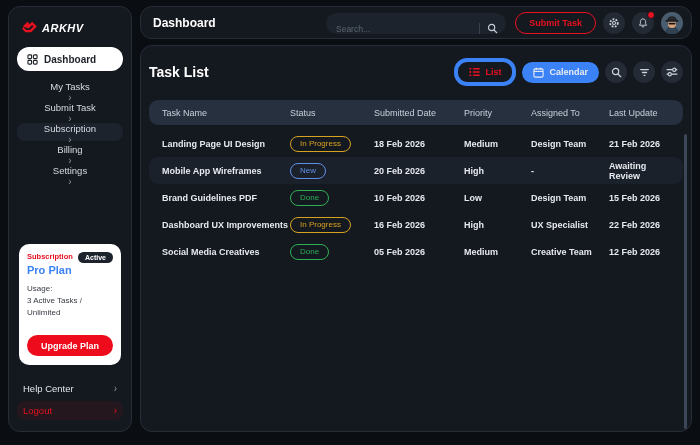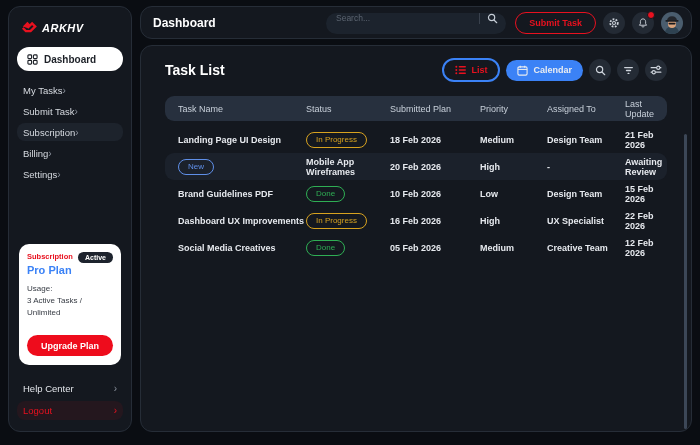--- a/index.html
+++ b/index.html
@@ -22,21 +22,21 @@
   .logo-text { font-size:11px; font-weight:700; letter-spacing:0.5px; color:#fff;font-style:italic; }
 
   .active-pill {
     background:#ffffff; color:#1c2027; border-radius:13px; height:24px;
     display:flex; align-items:center; gap:6px; padding:0 10px;
     font-size:10px; font-weight:700; margin-bottom:10px; cursor:pointer;
   }
   .nav-item {
     display:flex; align-items:center; 
     height:18px; padding:0 6px; font-size:9.5px; color:#d7dbe1;
-    border-radius:8px; margin-bottom:3px; cursor:pointer;
+    border-radius:8px; margin-bottom:3px; cursor:pointer;flex-direction:column;
   }
   .nav-item .chev { color:#8a919c; font-size:10px; }
   .nav-item.hl { background:#1d232c; }
   .spacer { flex:1; }
 
   .sub-card {
     background:#ffffff; border-radius:10px; padding:8px 8px 9px; color:#20242b;
     margin:0 2px 14px;
   }
   .sub-top { display:flex; justify-content:space-between; align-items:flex-start; }
@@ -62,21 +62,21 @@
   .foot-item .chev { color:#8a919c; font-size:10px; }
 
   
   .topbar {
     position:absolute; left:140px; top:6px; width:552px; height:33px;
     display:flex; align-items:center; padding:0 8px 0 12px;
   }
   .page-title { font-size:12px; font-weight:700; color:#fff; }
   .search-box {
     position:absolute; left:185px; top:6px; width:180px; height:21px;
-    background:#1c232d; border-radius:12px; display:flex; align-items:flex-start;
+    background:#1c232d; border-radius:12px; display:flex; align-items:flex-end;
     padding:0 8px 0 10px;
   }
   .search-box input {
     flex:1; background:transparent; border:none; outline:none;
     color:#aeb6c0; font-size:8.5px; font-family:"Liberation Sans", sans-serif;
   }
   .search-box input::placeholder { color:#5b6470; }
   .search-div { width:1px; height:11px; background:#39414d; margin-right:7px; }
   .top-right { margin-left:auto; display:flex; align-items:center; gap:7px; }
   .submit-btn {
@@ -91,31 +91,31 @@
   }
   .badge-dot {
     position:absolute; top:-1px; right:-1px; width:8px; height:8px;
     background:#e8111f; border-radius:50%; border:1.5px solid #14181f;
   }
   .avatar { width:22px; height:22px; border-radius:50%; overflow:hidden; cursor:pointer; }
 
   
   .main {
     position:absolute; left:140px; top:45px; width:552px; height:387px;
-    padding:12px 24px;
+    padding:12px 8px;
   }
   .main-head { display:flex; align-items:center; margin-bottom:14px; }
   .main-title { font-size:14px; font-weight:700; color:#fff; }
   .main-actions { margin-left:auto; display:flex; align-items:center; gap:6px; }
   .toggle-btn {
     display:flex; align-items:center; gap:5px; border-radius:13px;
     padding:5px 11px; font-size:9px; font-weight:700; cursor:pointer; border:none;
     font-family:"Liberation Sans", sans-serif;
   }
-  .toggle-btn.list { background:transparent; border:2px solid #3b82f6; color:#e8111f; }
+  .toggle-btn.list { background:transparent; border:4px solid #3b82f6; color:#e8111f; }
   .toggle-btn.cal { background:#3b82f6; color:#e9ecf1; }
   .icon-circle {
     width:22px; height:22px; border-radius:50%; background:#242b35; border:none;
     display:flex; align-items:center; justify-content:center; cursor:pointer;
   }
 
   .thead {
     display:grid; grid-template-columns:128px 84px 90px 67px 78px 1fr;
     background:#27303e; border-radius:9px; height:25px; align-items:center;
     padding:0 13px; font-size:9px; color:#c8d0da; margin-bottom:5px;
@@ -289,37 +289,37 @@
           <rect x="0.5" y="7.2" width="12" height="1.4" rx="0.7" fill="#cfd5dd"></rect>
           <circle cx="4" cy="8" r="1.8" fill="#242b35" stroke="#cfd5dd" stroke-width="1.2"></circle>
         </svg>
       </button>
     </div>
   </div>
 
   <div class="thead">
     <span>Task Name</span>
     <span>Status</span>
-    <span>Submitted Plan</span>
+    <span>Submitted Date</span>
     <span>Priority</span>
     <span>Assigned To</span>
     <span>Last Update</span>
   </div>
 
   <div class="trow">
     <span>Landing Page UI Design</span>
     <span><span class="pill st-in-progress">In Progress</span></span>
     <span>18 Feb 2026</span>
     <span>Medium</span>
     <span>Design Team</span>
     <span>21 Feb 2026</span>
   </div>
   <div class="trow alt">
+    <span>Mobile App Wireframes</span>
     <span><span class="pill st-new">New</span></span>
-    <span>Mobile App Wireframes</span>
     <span>20 Feb 2026</span>
     <span>High</span>
     <span>-</span>
     <span>Awaiting Review</span>
   </div>
   <div class="trow">
     <span>Brand Guidelines PDF</span>
     <span><span class="pill st-done">Done</span></span>
     <span>10 Feb 2026</span>
     <span>Low</span>

